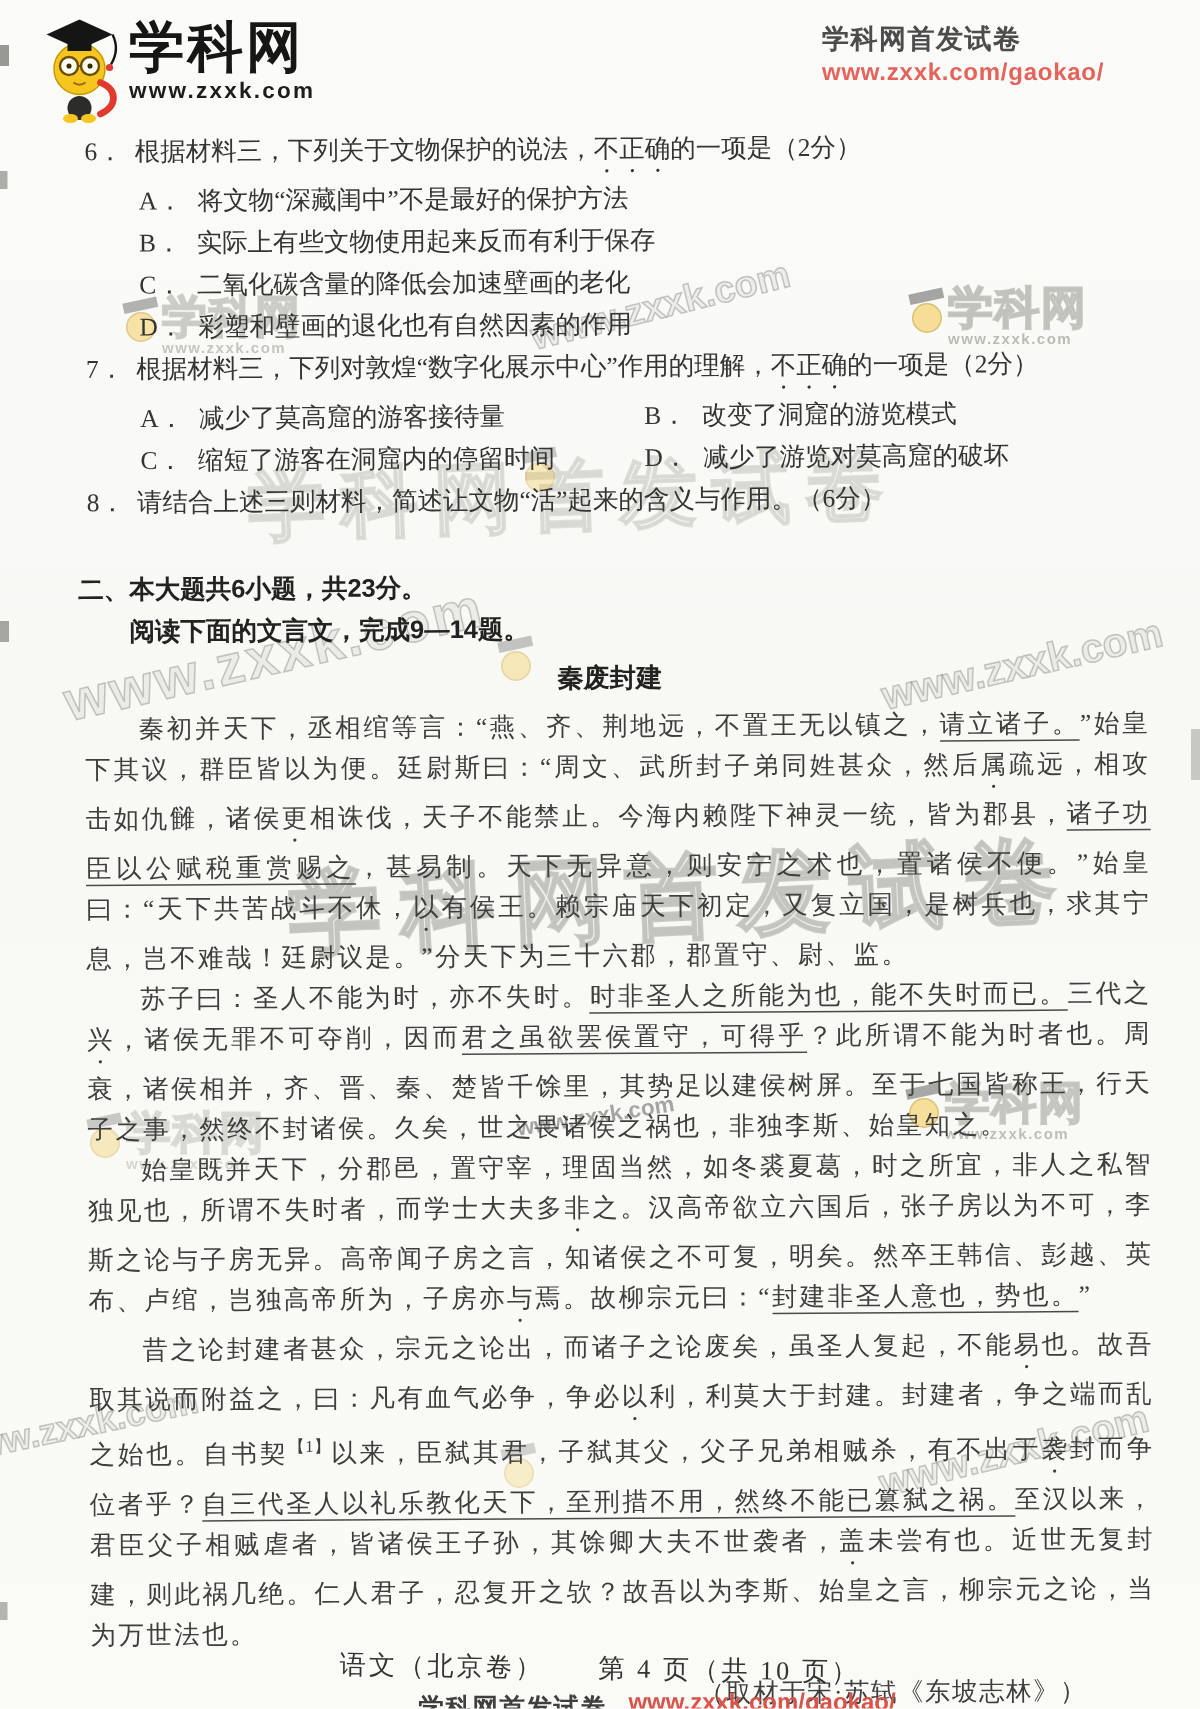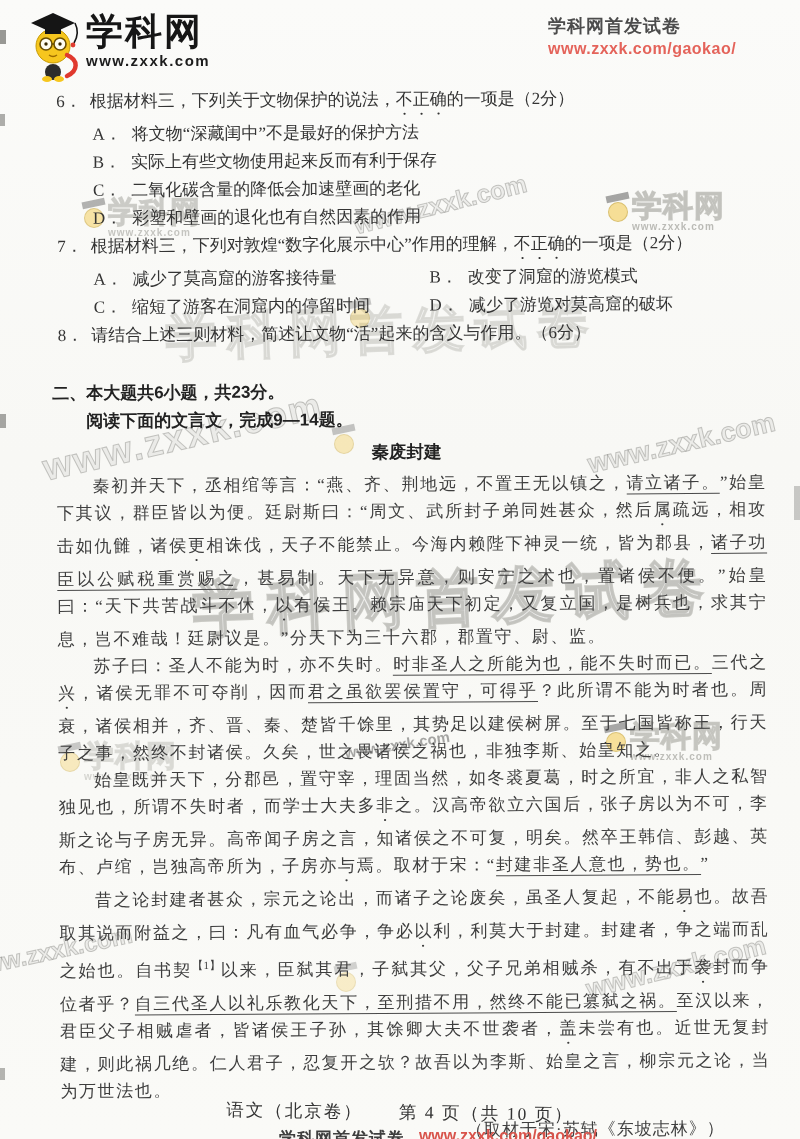--- a/index.html
+++ b/index.html
@@ -166,21 +166,21 @@
 
   <div class="sec">
     <div class="sec-heading">二、本大题共6小题，共23分。</div>
     <div class="sec-instr">阅读下面的文言文，完成9—14题。</div>
     <div class="p-title">秦废封建</div>
   </div>
 
   <div class="passage">
     <div class="para"><span>秦初并天下，丞相绾等言：“燕、齐、荆地远，不置王无以镇之，</span><span class="seg-u">请立诸子。</span><span>”始皇下其议，群臣皆以为便。廷尉斯曰：“周文、武所封子弟同姓甚众，然后</span><span class="seg-d">属</span><span>疏远，相攻击如仇雠，诸侯</span><span class="seg-d">更</span><span>相诛伐，天子不能禁止。今海内赖陛下神灵一统，皆为郡县，</span><span class="seg-u">诸子功臣以公赋税重赏赐之</span><span>，甚易制。天下无异意，则安宁之术也，置诸侯不便。”始皇曰：“天下共苦战斗不休，</span><span class="seg-d">以</span><span>有侯王。赖宗庙天下初定，又复立国，是树兵也，求其宁息，岂不难哉！廷尉议是。”分天下为三十六郡，郡置守、尉、监。</span></div>
     <div class="para"><span>苏子曰：圣人不能为时，亦不失时。</span><span class="seg-u">时非圣人之所能为也，能不失时而已。</span><span>三代之</span><span class="seg-d">兴</span><span>，诸侯无罪不可夺削，因而</span><span class="seg-u">君之虽欲罢侯置守，可得乎</span><span>？此所谓不能为时者也。周衰，诸侯相并，齐、晋、秦、楚皆千馀里，其势足以建侯树屏。至于七国皆称王，行天子之事，然终不封诸侯。久矣，世之畏诸侯之祸也，非独李斯、始皇知之。</span></div>
-    <div class="para"><span>始皇既并天下，分郡邑，置守宰，理固当然，如冬裘夏葛，时之所宜，非人之私智独见也，所谓不失时者，而学士大夫多</span><span class="seg-d">非</span><span>之。汉高帝欲立六国后，张子房以为不可，李斯之论与子房无异。高帝闻子房之言，知诸侯之不可复，明矣。然卒王韩信、彭越、英布、卢绾，岂独高帝所为，子房亦</span><span class="seg-d">与</span><span>焉。取材于宋：“</span><span class="seg-u">封建非圣人意也，势也。</span><span>”</span></div>
+    <div class="para"><span>始皇既并天下，分郡邑，置守宰，理固当然，如冬裘夏葛，时之所宜，非人之私智独见也，所谓不失时者，而学士大夫多</span><span class="seg-d">非</span><span>之。汉高帝欲立六国后，张子房以为不可，李斯之论与子房无异。高帝闻子房之言，知诸侯之不可复，明矣。然卒王韩信、彭越、英布、卢绾，岂独高帝所为，子房亦</span><span class="seg-d">与</span><span>焉。故柳宗元曰：“</span><span class="seg-u">封建非圣人意也，势也。</span><span>”</span></div>
     <div class="para"><span>昔之论封建者甚众，宗元之论出，而诸子之论废矣，虽圣人复起，不能</span><span class="seg-d">易</span><span>也。故吾取其说而附益之，曰：凡有血气必争，争必</span><span class="seg-d">以</span><span>利，利莫大于封建。封建者，争之端而乱之始也。自书契</span><span class="seg-s">【1】</span><span>以来，臣弑其君，子弑其父，父子兄弟相贼杀，有不出于</span><span class="seg-d">袭</span><span>封而争位者乎？</span><span class="seg-u">自三代圣人以礼乐教化天下，至刑措不用，然终不能已篡弑之祸。</span><span>至汉以来，君臣父子相贼虐者，皆诸侯王子孙，其馀卿大夫不世袭者，</span><span class="seg-d">盖</span><span>未尝有也。近世无复封建，则此祸几绝。仁人君子，忍复开之欤？故吾以为李斯、始皇之言，柳宗元之论，当为万世法也。</span></div>
     <div class="attribution">（取材于宋·苏轼《东坡志林》）</div>
 
   </div>
 
 </div>
 
 <div class="footer">
   <span>语文（北京卷）</span>
   <span>第 4 页（共 10 页）</span>

